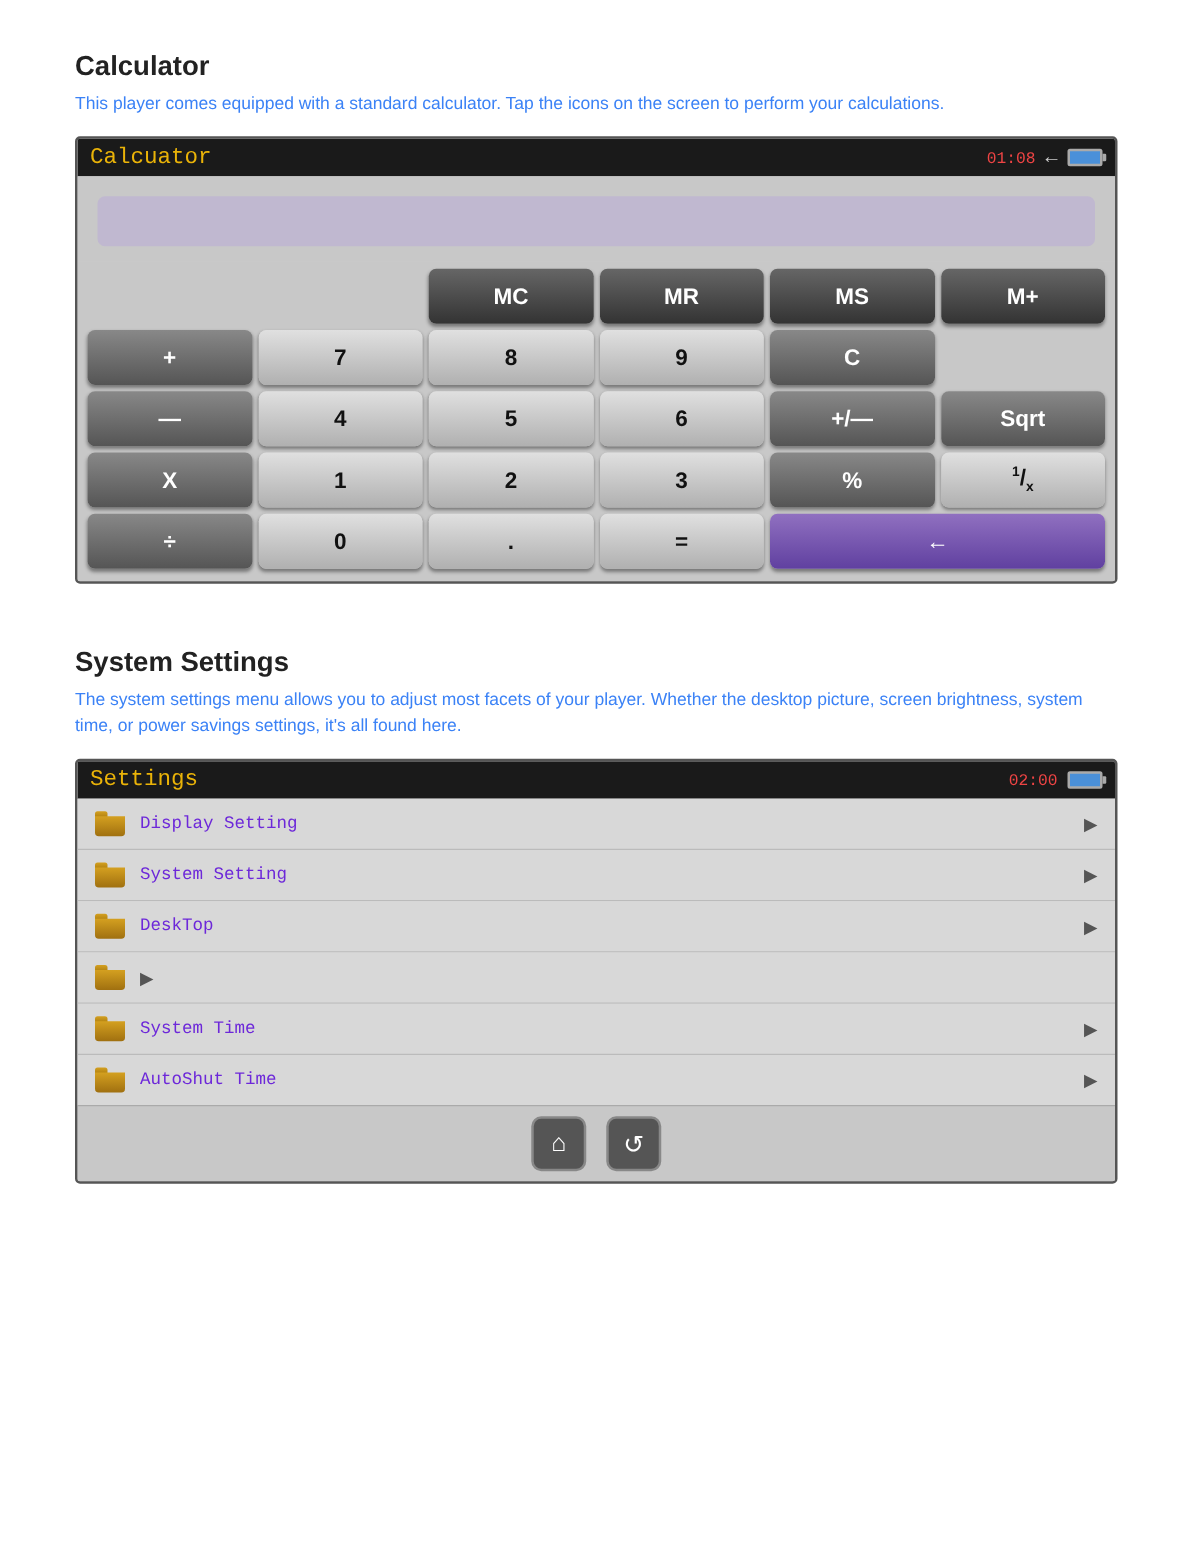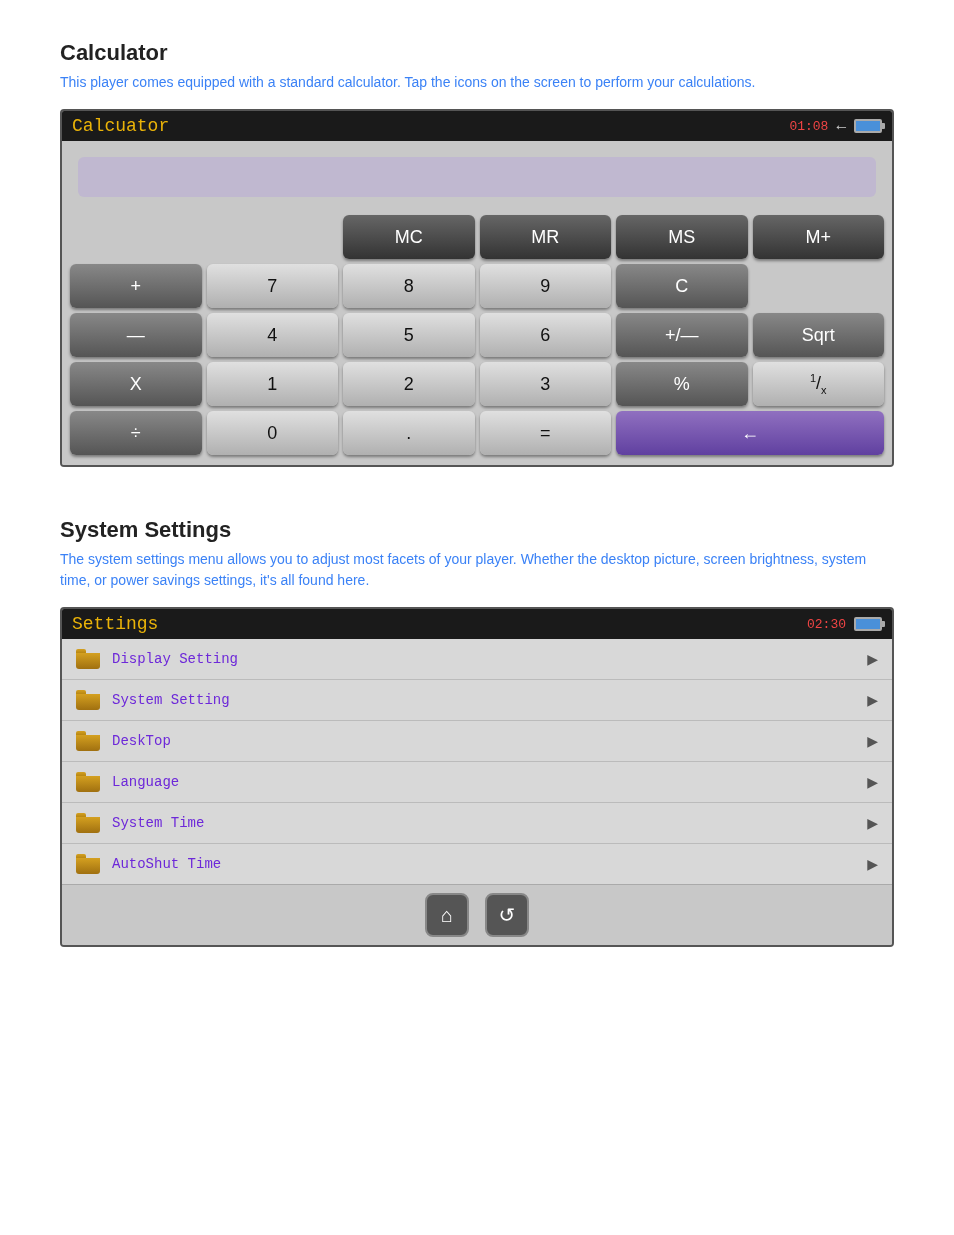--- a/index.html
+++ b/index.html
@@ -94,21 +94,21 @@
       grid-template-columns: repeat(6, 1fr);
       gap: 5px;
     }
 
     .calc-btn {
       background: linear-gradient(180deg, #888 0%, #555 100%);
       color: #fff;
       border: none;
       border-radius: 6px;
       font-size: 18px;
-      font-weight: normal;
+      font-weight: bold;
       padding: 10px 4px;
       cursor: pointer;
       text-align: center;
       min-height: 44px;
       display: flex;
       align-items: center;
       justify-content: center;
       font-family: Arial, sans-serif;
       box-shadow: 0 2px 3px rgba(0,0,0,0.4);
     }
@@ -303,21 +303,21 @@
 </div>
 
 <h2 class="section-title">System Settings</h2>
 <p class="section-desc">The system settings menu allows you to adjust most facets of your player. Whether the desktop picture, screen brightness, system time, or power savings settings, it's all found here.</p>
 
 <div class="device-frame">
 
   <div class="status-bar">
     <span class="status-bar-left">Settings</span>
     <div class="status-bar-right">
-      <span class="status-time">02:30</span>
+      <span class="status-time">02:00</span>
       <div class="status-battery"></div>
     </div>
   </div>
 
   <div class="settings-body">
 
     <div class="settings-item">
       <div class="folder-container">
         <div class="folder-tab"></div>
         <div class="folder-body"></div>
@@ -342,21 +342,20 @@
       </div>
       <span class="settings-label">DeskTop</span>
       <span class="settings-arrow">▶</span>
     </div>
 
     <div class="settings-item">
       <div class="folder-container">
         <div class="folder-tab"></div>
         <div class="folder-body"></div>
       </div>
-      <span class="settings-label">Language</span>
       <span class="settings-arrow">▶</span>
     </div>
 
     <div class="settings-item">
       <div class="folder-container">
         <div class="folder-tab"></div>
         <div class="folder-body"></div>
       </div>
       <span class="settings-label">System Time</span>
       <span class="settings-arrow">▶</span>

